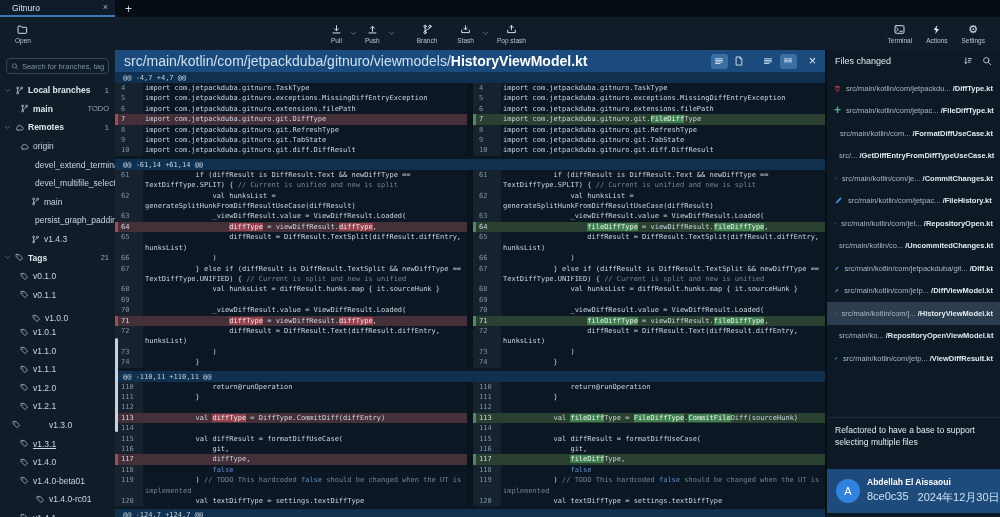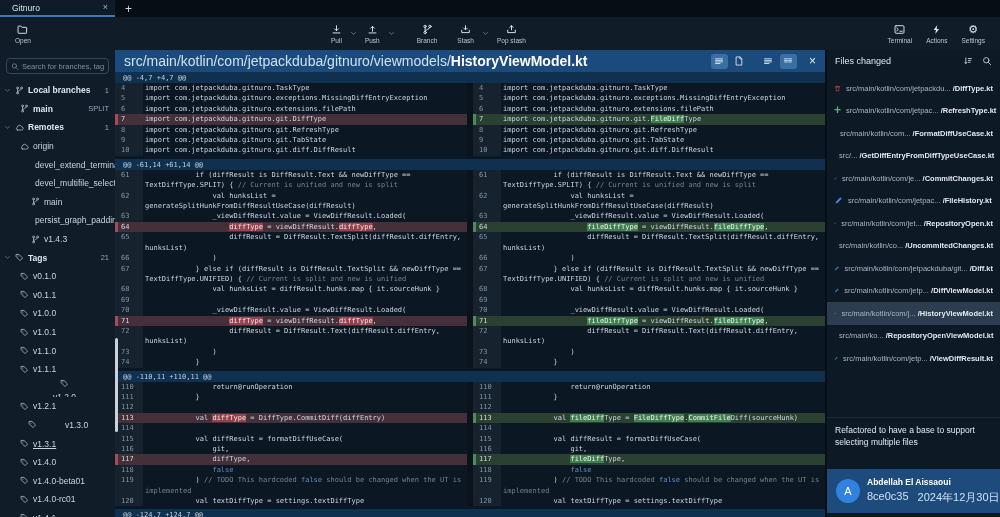--- a/index.html
+++ b/index.html
@@ -235,21 +235,21 @@
           <div class="tree-row bold" style="padding-left: 20px;">
             <span class="icon i9 tico">
               <svg viewBox="0 0 16 16" fill="none" stroke="currentColor" stroke-width="1.4" stroke-linecap="round" stroke-linejoin="round">
                 <circle cx="4.5" cy="3.5" r="1.7"></circle>
                 <circle cx="11.5" cy="3.5" r="1.7"></circle>
                 <circle cx="4.5" cy="12.5" r="1.7"></circle>
                 <path d="M4.5 5.2v5.6M11.5 5.2c0 2.8-7 2.2-7 5.6"></path>
               </svg>
             </span>
             <span class="t-label">main</span>
-            <span class="count">SPLIT</span>
+            <span class="count">TODO</span>
           </div>
           <div class="tree-row section" style="padding-left: 4px;">
             <span class="icon i7 chev">
               <svg viewBox="0 0 16 16" fill="none" stroke="currentColor" stroke-width="1.4" stroke-linecap="round" stroke-linejoin="round">
                 <path d="M3.5 5.8l4.5 4 4.5-4"></path>
               </svg>
             </span>
             <span class="icon i9 tico">
               <svg viewBox="0 0 16 16" fill="none" stroke="currentColor" stroke-width="1.4" stroke-linecap="round" stroke-linejoin="round">
                 <path d="M4.8 12.5h6.7a2.8 2.8 0 0 0 .4-5.6 4 4 0 0 0-7.8.9A2.4 2.4 0 0 0 4.8 12.5z"></path>
@@ -347,75 +347,75 @@
           </div>
           <div class="tree-row" style="padding-left: 20px;">
             <span class="icon i9 tico">
               <svg viewBox="0 0 16 16" fill="none" stroke="currentColor" stroke-width="1.4" stroke-linecap="round" stroke-linejoin="round">
                 <path d="M2.5 2.5h4.6l6.4 6.4-4.6 4.6-6.4-6.4z"></path>
                 <circle cx="5.2" cy="5.2" r=".9" fill="currentColor" stroke="none"></circle>
               </svg>
             </span>
             <span class="t-label">v0.1.1</span>
           </div>
+          <div class="tree-row" style="padding-left: 32px; align-items: flex-end;">
+            <span class="icon i9 tico">
+              <svg viewBox="0 0 16 16" fill="none" stroke="currentColor" stroke-width="1.4" stroke-linecap="round" stroke-linejoin="round">
+                <path d="M2.5 2.5h4.6l6.4 6.4-4.6 4.6-6.4-6.4z"></path>
+                <circle cx="5.2" cy="5.2" r=".9" fill="currentColor" stroke="none"></circle>
+              </svg>
+            </span>
+            <span class="t-label">v1.0.0</span>
+          </div>
           <div class="tree-row" style="padding-left: 20px;">
             <span class="icon i9 tico">
               <svg viewBox="0 0 16 16" fill="none" stroke="currentColor" stroke-width="1.4" stroke-linecap="round" stroke-linejoin="round">
                 <path d="M2.5 2.5h4.6l6.4 6.4-4.6 4.6-6.4-6.4z"></path>
                 <circle cx="5.2" cy="5.2" r=".9" fill="currentColor" stroke="none"></circle>
               </svg>
             </span>
-            <span class="t-label">v1.0.0</span>
+            <span class="t-label">v1.0.1</span>
           </div>
           <div class="tree-row" style="padding-left: 20px;">
             <span class="icon i9 tico">
               <svg viewBox="0 0 16 16" fill="none" stroke="currentColor" stroke-width="1.4" stroke-linecap="round" stroke-linejoin="round">
                 <path d="M2.5 2.5h4.6l6.4 6.4-4.6 4.6-6.4-6.4z"></path>
                 <circle cx="5.2" cy="5.2" r=".9" fill="currentColor" stroke="none"></circle>
               </svg>
             </span>
-            <span class="t-label">v1.0.1</span>
+            <span class="t-label">v1.1.0</span>
           </div>
           <div class="tree-row" style="padding-left: 20px;">
             <span class="icon i9 tico">
               <svg viewBox="0 0 16 16" fill="none" stroke="currentColor" stroke-width="1.4" stroke-linecap="round" stroke-linejoin="round">
                 <path d="M2.5 2.5h4.6l6.4 6.4-4.6 4.6-6.4-6.4z"></path>
                 <circle cx="5.2" cy="5.2" r=".9" fill="currentColor" stroke="none"></circle>
               </svg>
             </span>
-            <span class="t-label">v1.1.0</span>
+            <span class="t-label">v1.1.1</span>
           </div>
           <div class="tree-row" style="padding-left: 20px;">
             <span class="icon i9 tico">
               <svg viewBox="0 0 16 16" fill="none" stroke="currentColor" stroke-width="1.4" stroke-linecap="round" stroke-linejoin="round">
                 <path d="M2.5 2.5h4.6l6.4 6.4-4.6 4.6-6.4-6.4z"></path>
                 <circle cx="5.2" cy="5.2" r=".9" fill="currentColor" stroke="none"></circle>
               </svg>
             </span>
-            <span class="t-label">v1.1.1</span>
-          </div>
-          <div class="tree-row" style="padding-left: 20px; flex-direction: column;">
-            <span class="icon i9 tico">
-              <svg viewBox="0 0 16 16" fill="none" stroke="currentColor" stroke-width="1.4" stroke-linecap="round" stroke-linejoin="round">
-                <path d="M2.5 2.5h4.6l6.4 6.4-4.6 4.6-6.4-6.4z"></path>
-                <circle cx="5.2" cy="5.2" r=".9" fill="currentColor" stroke="none"></circle>
-              </svg>
-            </span>
             <span class="t-label">v1.2.0</span>
           </div>
           <div class="tree-row" style="padding-left: 20px;">
             <span class="icon i9 tico">
               <svg viewBox="0 0 16 16" fill="none" stroke="currentColor" stroke-width="1.4" stroke-linecap="round" stroke-linejoin="round">
                 <path d="M2.5 2.5h4.6l6.4 6.4-4.6 4.6-6.4-6.4z"></path>
                 <circle cx="5.2" cy="5.2" r=".9" fill="currentColor" stroke="none"></circle>
               </svg>
             </span>
             <span class="t-label">v1.2.1</span>
           </div>
-          <div class="tree-row" style="padding-left: 28px; gap: 28px;">
+          <div class="tree-row" style="padding-left: 12px; gap: 28px;">
             <span class="icon i9 tico">
               <svg viewBox="0 0 16 16" fill="none" stroke="currentColor" stroke-width="1.4" stroke-linecap="round" stroke-linejoin="round">
                 <path d="M2.5 2.5h4.6l6.4 6.4-4.6 4.6-6.4-6.4z"></path>
                 <circle cx="5.2" cy="5.2" r=".9" fill="currentColor" stroke="none"></circle>
               </svg>
             </span>
             <span class="t-label">v1.3.0</span>
           </div>
           <div class="tree-row" style="padding-left: 20px; text-decoration: underline;">
             <span class="icon i9 tico">
@@ -437,21 +437,21 @@
           </div>
           <div class="tree-row" style="padding-left: 20px;">
             <span class="icon i9 tico">
               <svg viewBox="0 0 16 16" fill="none" stroke="currentColor" stroke-width="1.4" stroke-linecap="round" stroke-linejoin="round">
                 <path d="M2.5 2.5h4.6l6.4 6.4-4.6 4.6-6.4-6.4z"></path>
                 <circle cx="5.2" cy="5.2" r=".9" fill="currentColor" stroke="none"></circle>
               </svg>
             </span>
             <span class="t-label">v1.4.0-beta01</span>
           </div>
-          <div class="tree-row" style="padding-left: 20px;">
+          <div class="tree-row" style="padding-left: 36px;">
             <span class="icon i9 tico">
               <svg viewBox="0 0 16 16" fill="none" stroke="currentColor" stroke-width="1.4" stroke-linecap="round" stroke-linejoin="round">
                 <path d="M2.5 2.5h4.6l6.4 6.4-4.6 4.6-6.4-6.4z"></path>
                 <circle cx="5.2" cy="5.2" r=".9" fill="currentColor" stroke="none"></circle>
               </svg>
             </span>
             <span class="t-label">v1.4.0-rc01</span>
           </div>
           <div class="tree-row" style="padding-left: 20px;">
             <span class="icon i9 tico">
@@ -891,21 +891,21 @@
               <svg viewBox="0 0 16 16" fill="none" stroke="currentColor" stroke-width="1.4" stroke-linecap="round" stroke-linejoin="round">
                 <path d="M3 4.3h10M6.3 4.3V2.8h3.4v1.5M4.5 4.3l.6 9.2h5.8l.6-9.2"></path>
               </svg>
             </span>
             <span class="file-path"><span class="file-prefix">src/main/kotlin/com/jetpackdu... </span><span class="file-name">/DiffType.kt</span></span>
           </div>
           <div class="file-row">
             <span class="icon i9 st-added">
               <span class="uni" style="font-size:12px;font-weight:bold;">+</span>
             </span>
-            <span class="file-path"><span class="file-prefix">src/main/kotlin/com/jetpac... </span><span class="file-name">/RefreshType.kt</span></span>
+            <span class="file-path"><span class="file-prefix">src/main/kotlin/com/jetpac... </span><span class="file-name">/FileDiffType.kt</span></span>
           </div>
           <div class="file-row">
             <span class="icon i9 st-modified">
               <svg viewBox="0 0 16 16" fill="none" stroke="currentColor" stroke-width="1.4" stroke-linecap="round" stroke-linejoin="round">
                 <path d="M2.8 13.2l.9-3.2 7.6-7.6 2.3 2.3-7.6 7.6z" fill="currentColor" stroke="none"></path>
               </svg>
             </span>
             <span class="file-path"><span class="file-prefix">src/main/kotlin/com... </span><span class="file-name">/FormatDiffUseCase.kt</span></span>
           </div>
           <div class="file-row">

